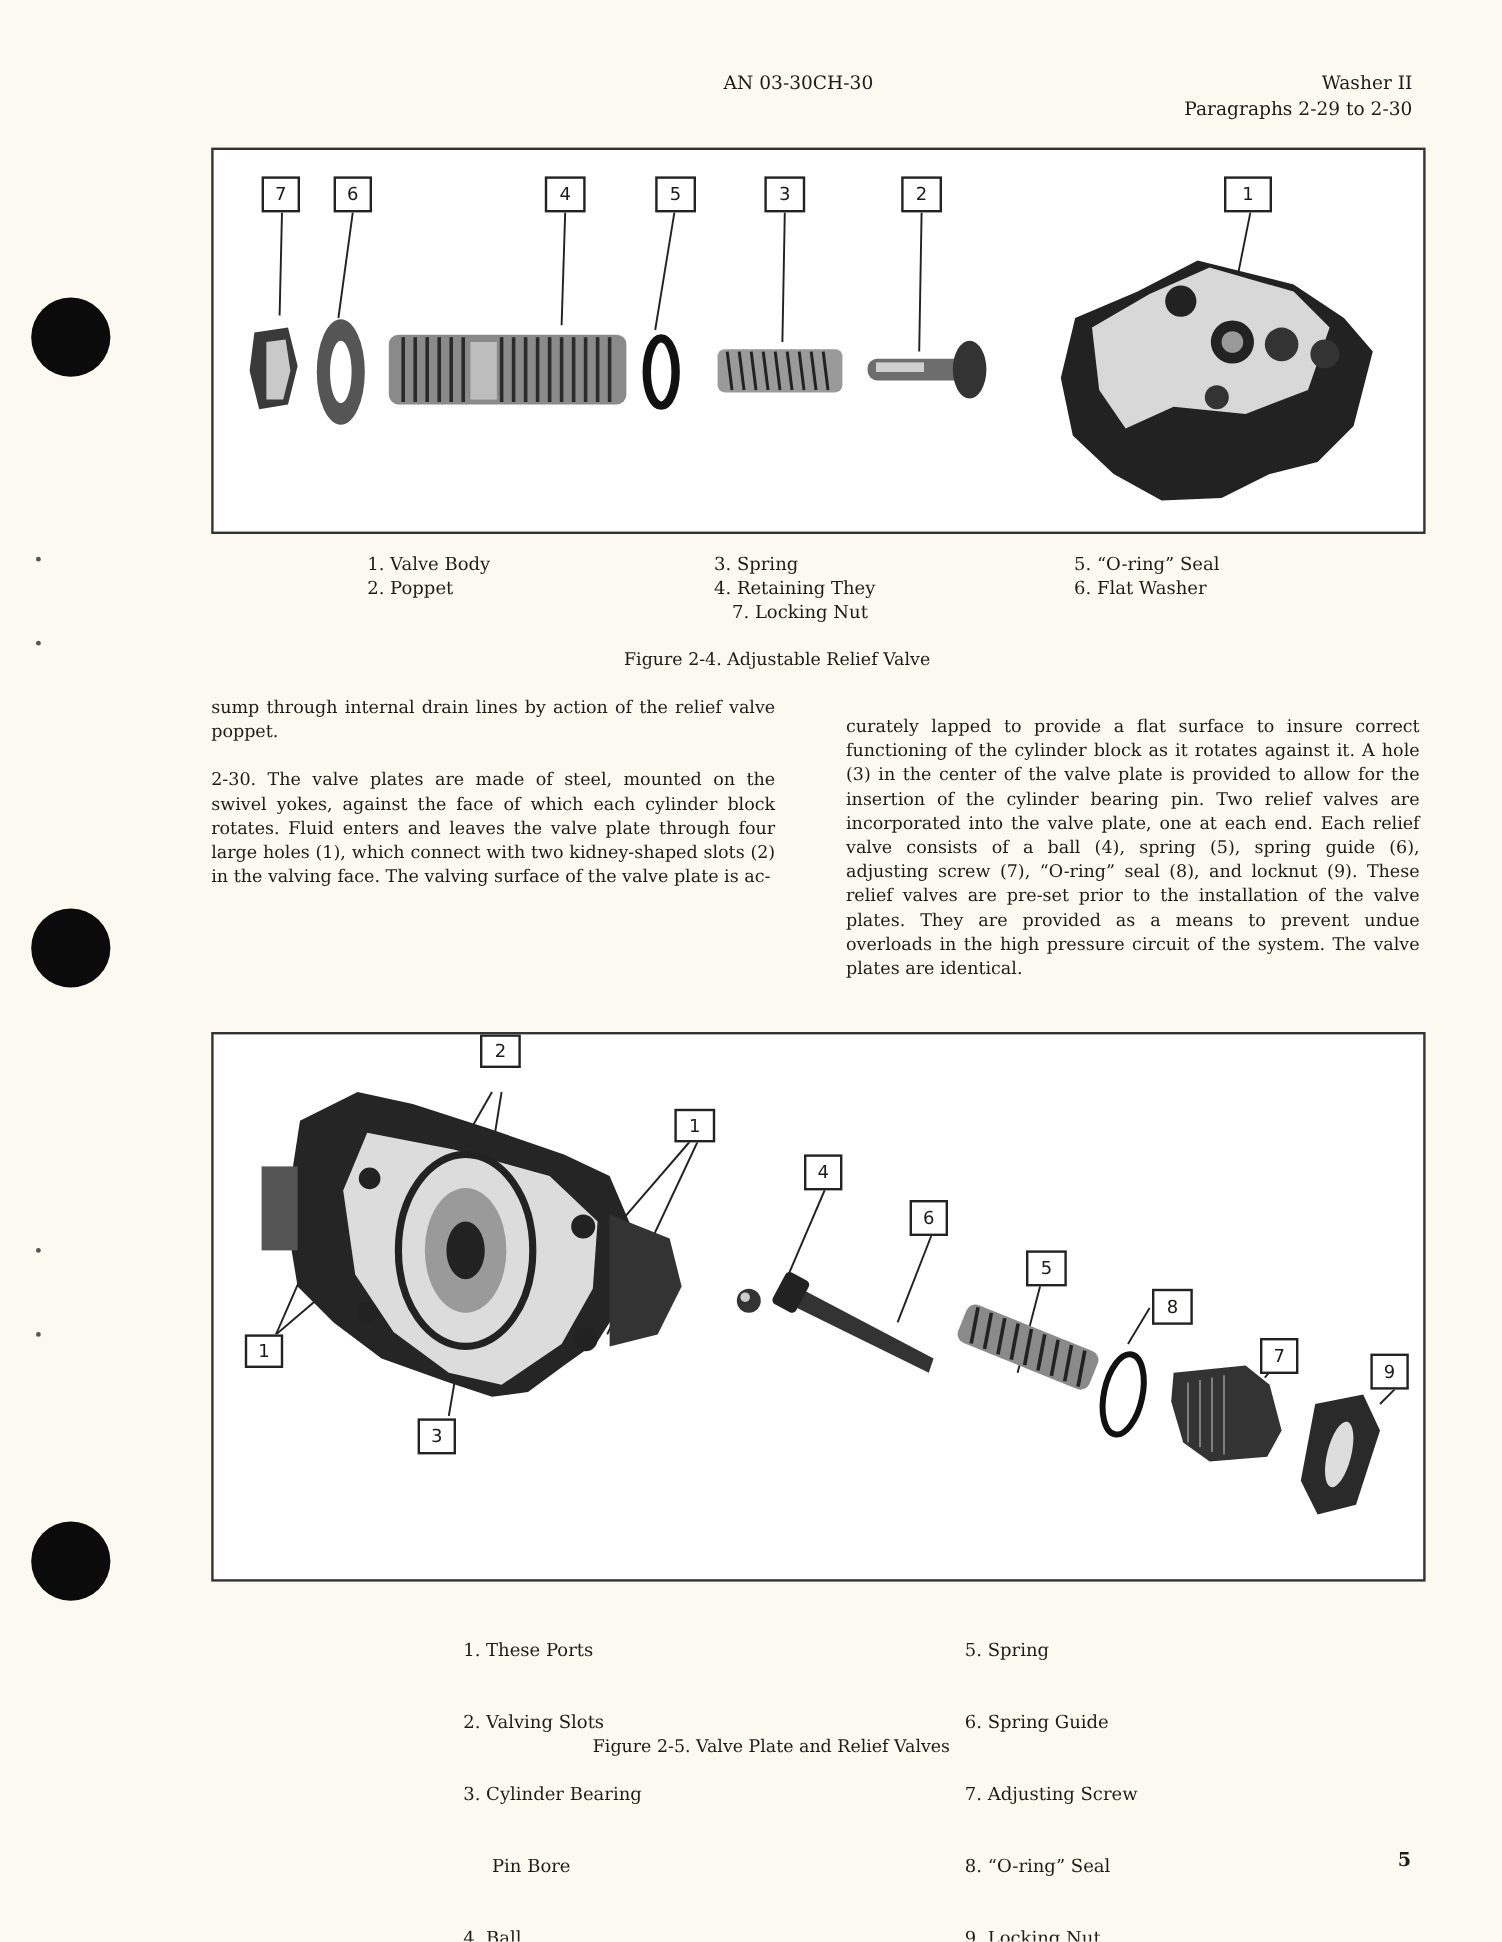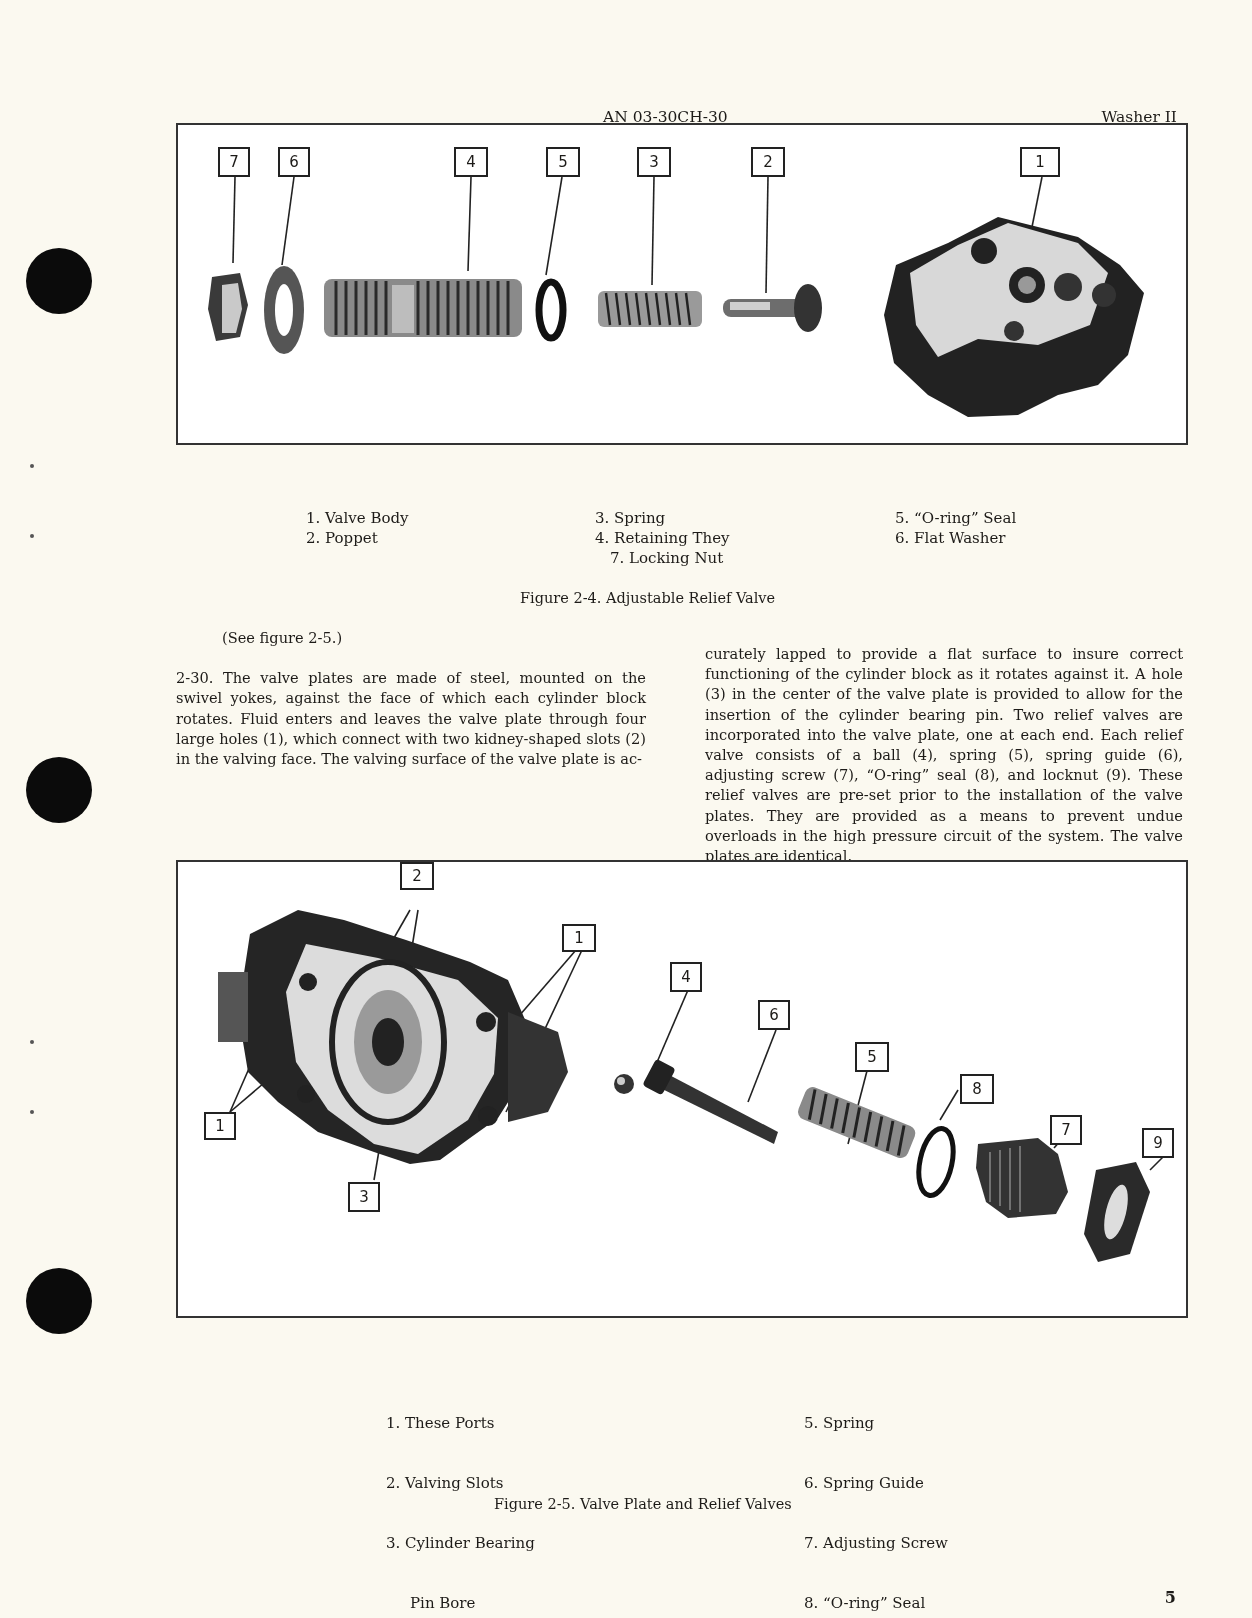--- a/index.html
+++ b/index.html
@@ -2,21 +2,21 @@
 <html><head>
 <meta charset="utf-8">
 <style>
   html, body { margin:0; padding:0; }
   body {
     width:1252px; height:1618px; position:relative; overflow:hidden;
     background:#fbf9f0;
     font-family:"DejaVu Serif", "Liberation Serif", serif;
     color:#1d1b18;
   }
-  .abs { position:absolute;margin-top:48px; }
+  .abs { position:absolute; }
   .hdr { font-size:15.5px; line-height:22px; }
   .punch { position:absolute; left:26px; width:66px; height:66px; border-radius:50%; background:#0b0b0b; }
   .speck { position:absolute; width:4px; height:4px; border-radius:50%; background:#555; }
   .fig { position:absolute; border:2px solid #333; background:#fff; box-sizing:border-box; }
   .callout {
     position:absolute; border:2px solid #222; background:#fff;
     font-family:"DejaVu Sans", "Liberation Sans", sans-serif; font-size:15px;
     display:flex; align-items:center; justify-content:center; box-sizing:border-box;
   }
   .cap { font-size:15px; line-height:20px; white-space:pre; }
@@ -120,21 +120,21 @@
 <div class="abs cap" style="left:306px;top:460px;"><span>1.</span> <span>Valve Body</span></div>
 <div class="abs cap" style="left:306px;top:480px;"><span>2.</span> <span>Poppet</span></div>
 <div class="abs cap" style="left:595px;top:460px;"><span>3.</span> <span>Spring</span></div>
 <div class="abs cap" style="left:595px;top:480px;"><span>4.</span> <span>Retaining They</span></div>
 <div class="abs cap" style="left:610px;top:500px;"><span>7.</span> <span>Locking Nut</span></div>
 <div class="abs cap" style="left:895px;top:460px;"><span>5.</span> <span>“O-ring” Seal</span></div>
 <div class="abs cap" style="left:895px;top:480px;"><span>6.</span> <span>Flat Washer</span></div>
 <div class="abs cap figtitle" style="left:520px;top:540px;">Figure 2-4. Adjustable Relief Valve</div>
 
 <div class="abs body-text" style="left:176px;top:580px;width:470px;">
-  <p style="padding-left:46px;">(See figure 2-5.)</p>
+  <p>sump through internal drain lines by action of the relief valve poppet.</p>
   <p style="margin-top:20px;">2-30. The valve plates are made of steel, mounted on the swivel yokes, against the face of which each cylinder block rotates. Fluid enters and leaves the valve plate through four large holes (1), which connect with two kidney-shaped slots (2) in the valving face. The valving surface of the valve plate is ac-</p>
 </div>
 
 <div class="abs body-text" style="left:705px;top:596px;width:478px;">
   <p>curately lapped to provide a flat surface to insure correct functioning of the cylinder block as it rotates against it. A hole (3) in the center of the valve plate is provided to allow for the insertion of the cylinder bearing pin. Two relief valves are incorporated into the valve plate, one at each end. Each relief valve consists of a ball (4), spring (5), spring guide (6), adjusting screw (7), “O-ring” seal (8), and locknut (9). These relief valves are pre-set prior to the installation of the valve plates. They are provided as a means to prevent undue overloads in the high pressure circuit of the system. The valve plates are identical.</p>
 </div>
 
 <div class="fig" style="left:176px;top:860px;width:1012px;height:458px;">
   <svg width="1012" height="458" viewBox="0 0 1012 458">
 

